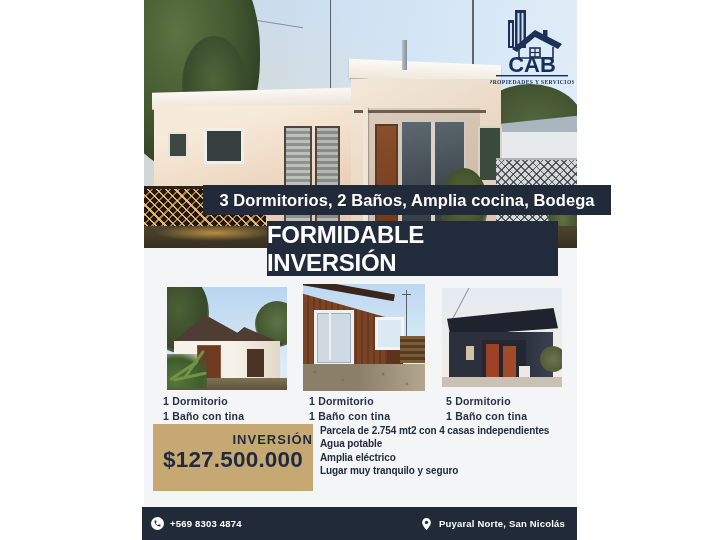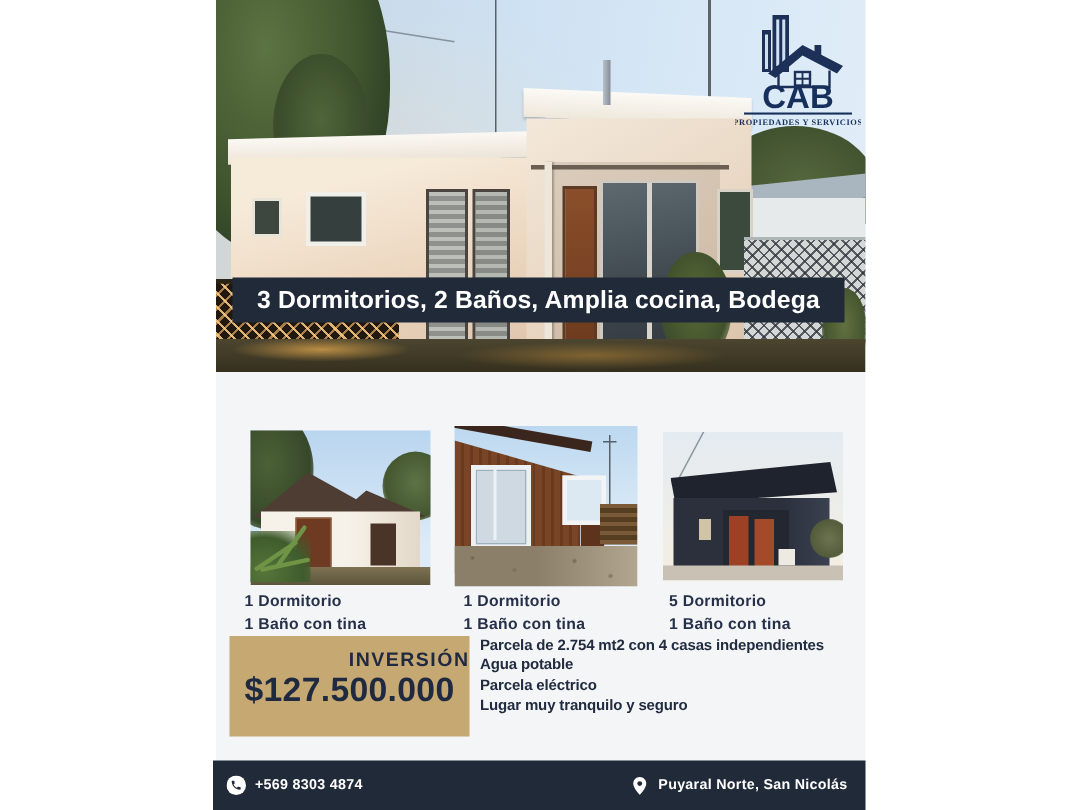--- a/index.html
+++ b/index.html
@@ -55,21 +55,21 @@
   .mp-ground{left:0;bottom:0;width:433px;height:22px;
     background-image:radial-gradient(ellipse 60px 8px at 70px 7px,rgba(214,160,74,.8),transparent),
                      radial-gradient(ellipse 90px 9px at 250px 11px,rgba(190,140,60,.5),transparent),
                      linear-gradient(180deg,#4c452f,#35301f);}
   .mp-mast1{left:186px;top:0;width:1px;height:92px;background:rgba(60,65,72,.8);}
   .mp-mast2{left:328px;top:0;width:2px;height:78px;background:rgba(70,76,84,.85);}
   .mp-vent{left:258px;top:40px;width:5px;height:30px;background:linear-gradient(90deg,#b9c0c8,#848d96);}
   .logo{position:absolute;right:3px;top:4px;}
 
   
-  .banner{position:absolute;display:flex;align-items:center;justify-content:center;color:#fff;font-weight:bold;}
+  .banner{position:absolute;display:flex;align-items:center;justify-content:center;color:#fff;font-weight:bold;margin-left:48px;}
   .features-banner{left:11px;top:185px;width:408px;height:30px;background:#212a39;font-size:16.5px;letter-spacing:.1px;}
   .headline-banner{left:75px;top:221px;width:291px;height:55px;background:#222b3b;font-size:24px;letter-spacing:-.3px;}
 
   
   .thumb{position:absolute;overflow:hidden;}
   .thumb *{position:absolute;}
   .thumb1{left:23px;top:287px;width:120px;height:103px;background:linear-gradient(180deg,#b9d5ef,#dcebf7 75%);}
   .t1-tree{left:-18px;top:-14px;width:60px;height:80px;border-radius:50%;
     background:radial-gradient(ellipse at 50% 45%,#4c6136,#37482a 65%,rgba(55,72,42,0) 95%);}
   .t1-treeR{right:-12px;top:14px;width:44px;height:46px;border-radius:50%;
@@ -192,20 +192,23 @@
         </g>
         <text x="42" y="68" text-anchor="middle" font-size="22" font-weight="600" fill="#16305c" font-family="Liberation Sans, sans-serif">CAB</text>
         <rect x="6" y="71" width="72" height="1.4" fill="#16305c"></rect>
         <text x="42" y="79.5" text-anchor="middle" font-size="5.6" font-weight="bold" fill="#16305c" font-family="Liberation Serif, serif" letter-spacing="0.4">PROPIEDADES Y SERVICIOS</text>
       </svg>
     </div>
 
     <div class="banner features-banner">
       <span>3 Dormitorios, 2 Baños, Amplia cocina, Bodega</span>
     </div>
+    <div class="banner headline-banner">
+      <span>FORMIDABLE INVERSIÓN</span>
+    </div>
 
     <div class="thumb thumb1">
       <div class="t1-tree"></div>
       <div class="t1-treeR"></div>
       <div class="t1-roof"></div>
       <div class="t1-wall"></div>
       <div class="t1-door"></div>
       <div class="t1-win"></div>
       <div class="t1-ground"></div>
       <div class="t1-yucca1"></div>
@@ -254,21 +257,21 @@
     </div>
 
     <div class="price-box">
       <div class="price-label">INVERSIÓN</div>
       <div class="price-amount">$127.500.000</div>
     </div>
 
     <div class="features-list">
       <div>Parcela de 2.754 mt2 con 4 casas independientes</div>
       <div>Agua potable</div>
-      <div>Parcela eléctrico</div>
+      <div>Amplia eléctrico</div>
       <div>Lugar muy tranquilo y seguro</div>
     </div>
 
     <div class="footer">
       <div class="f-item">
         <svg width="13" height="13" viewBox="0 0 24 24">
           <circle cx="12" cy="12" r="12" fill="#ffffff"></circle>
           <path transform="translate(4.6,4.6) scale(0.61)" fill="#212a39" d="M6.62 10.79c1.44 2.83 3.76 5.14 6.59 6.59l2.2-2.2c.27-.27.67-.36 1.02-.24 1.12.37 2.33.57 3.57.57.55 0 1 .45 1 1V20c0 .55-.45 1-1 1-9.39 0-17-7.61-17-17 0-.55.45-1 1-1h3.5c.55 0 1 .45 1 1 0 1.25.2 2.45.57 3.57.11.35.03.74-.25 1.02l-2.2 2.2z"></path>
         </svg>
         <span>+569 8303 4874</span>

